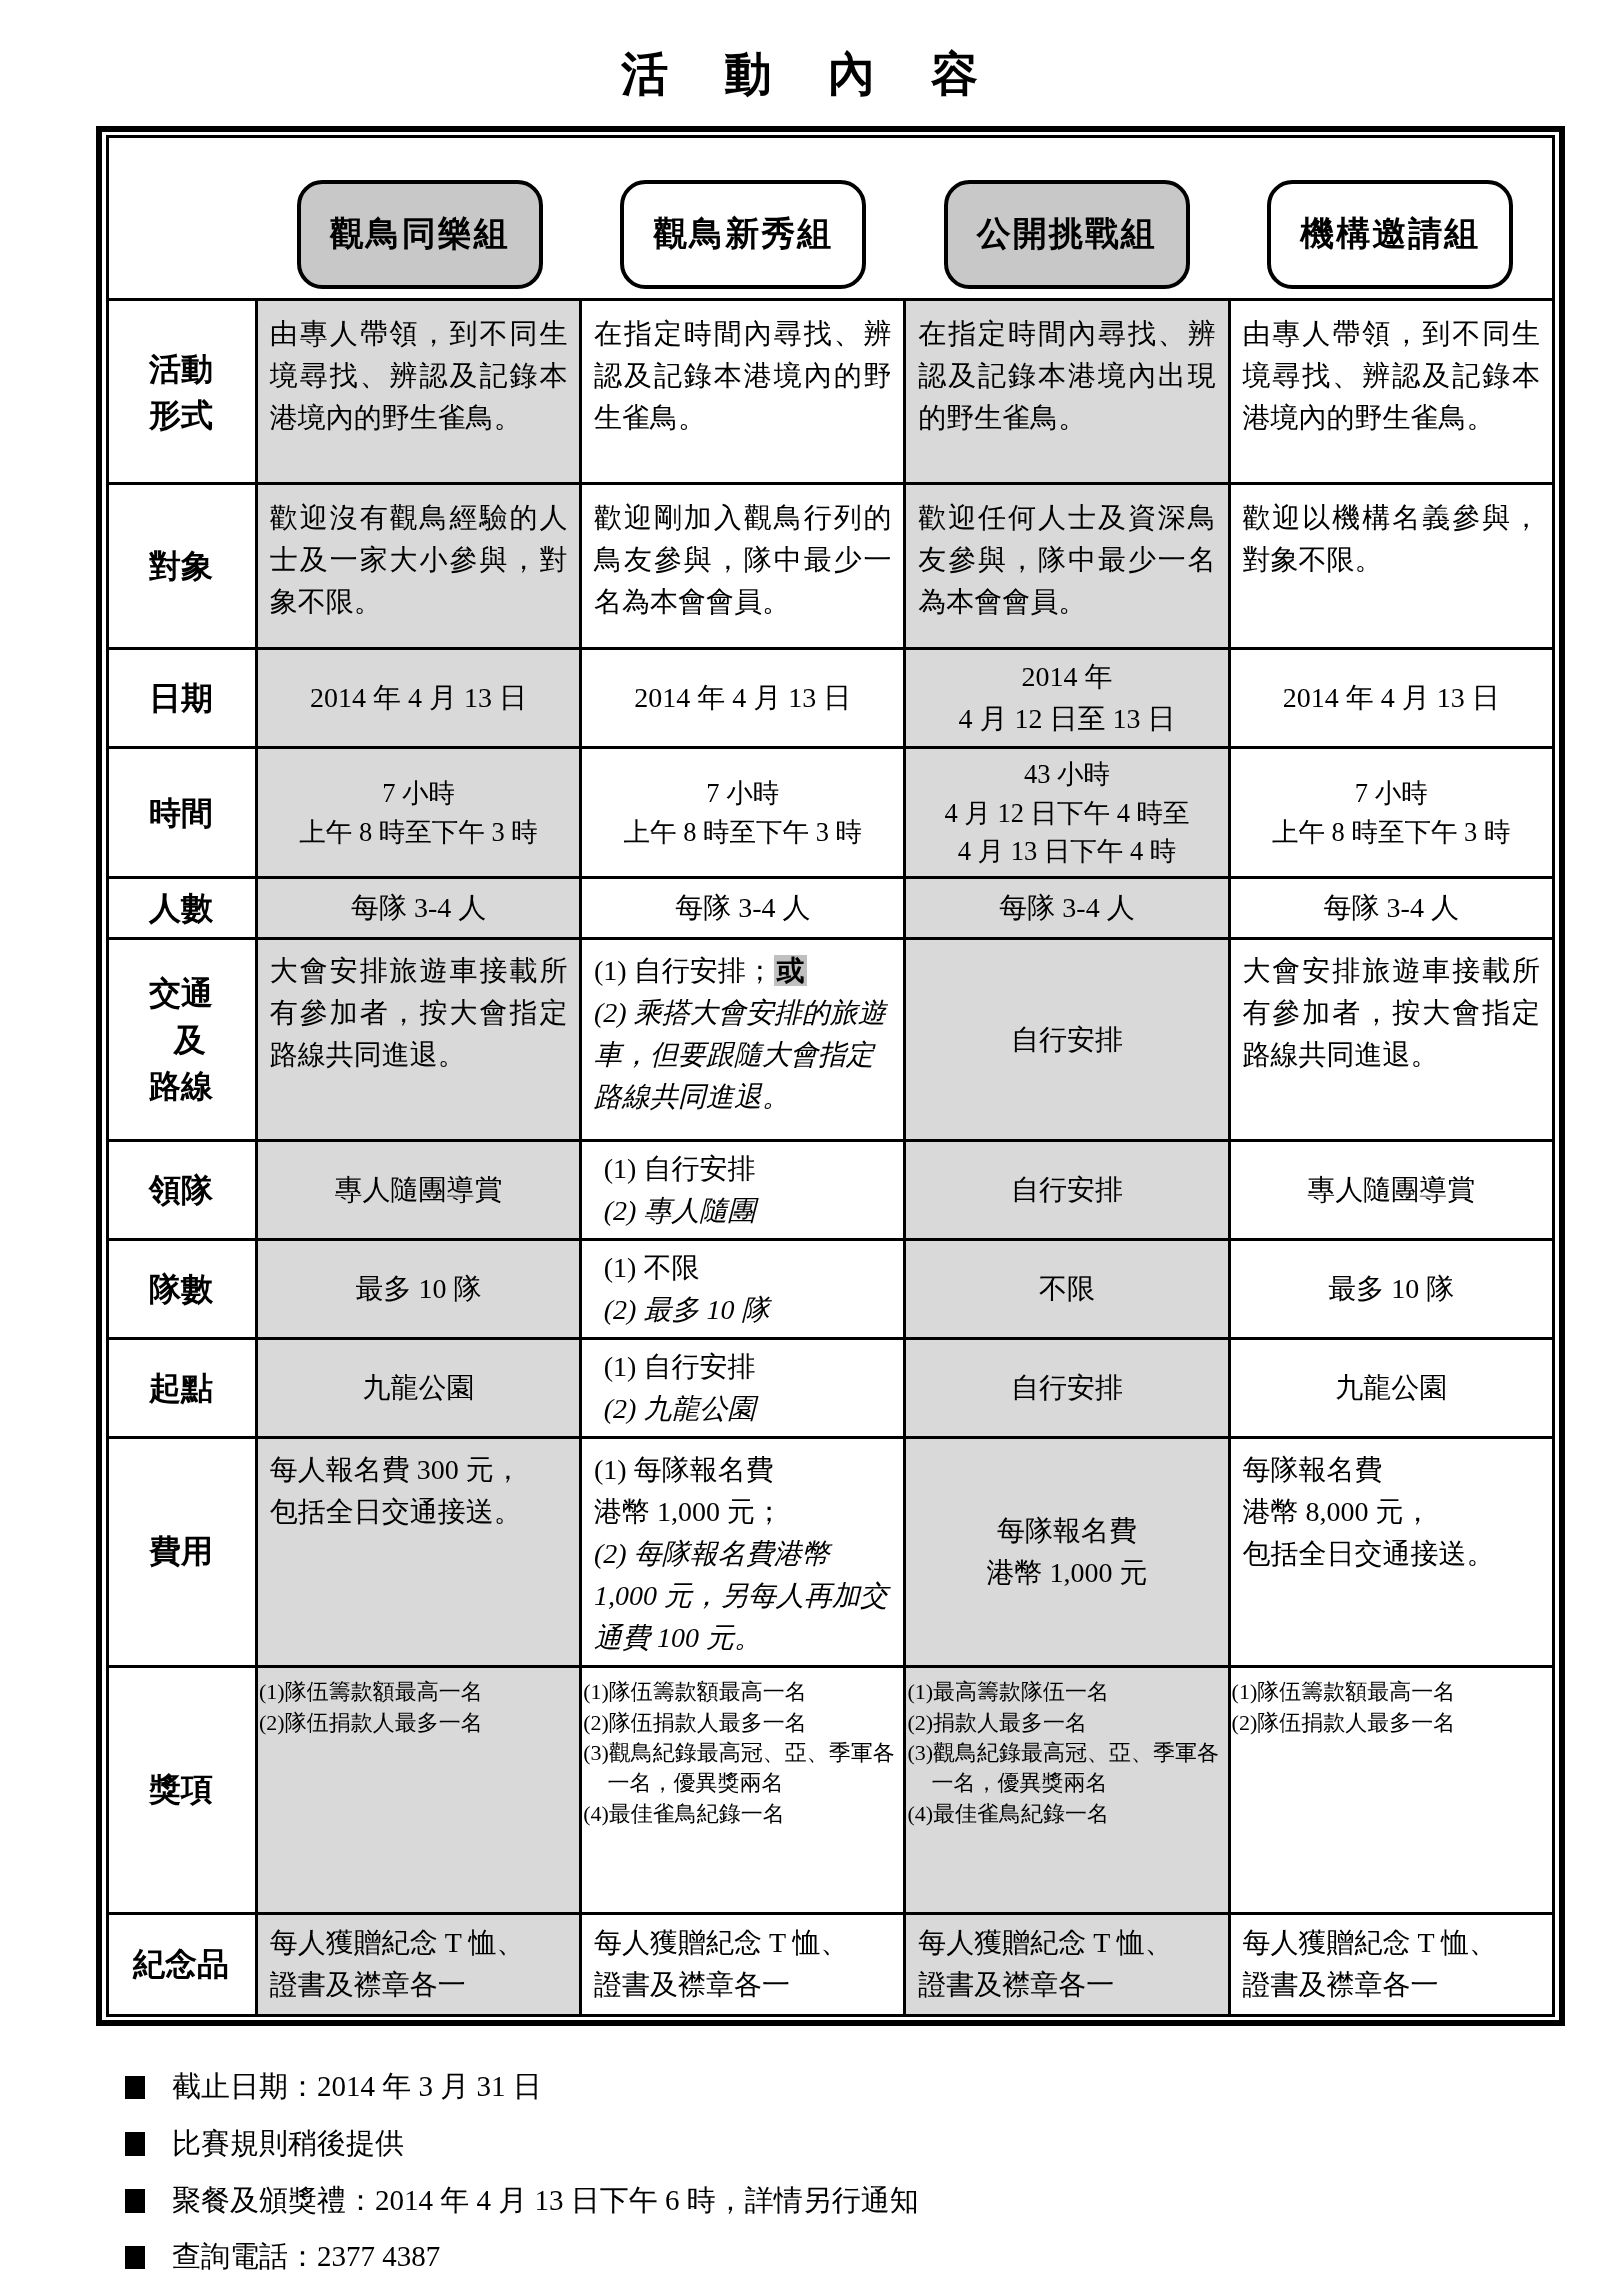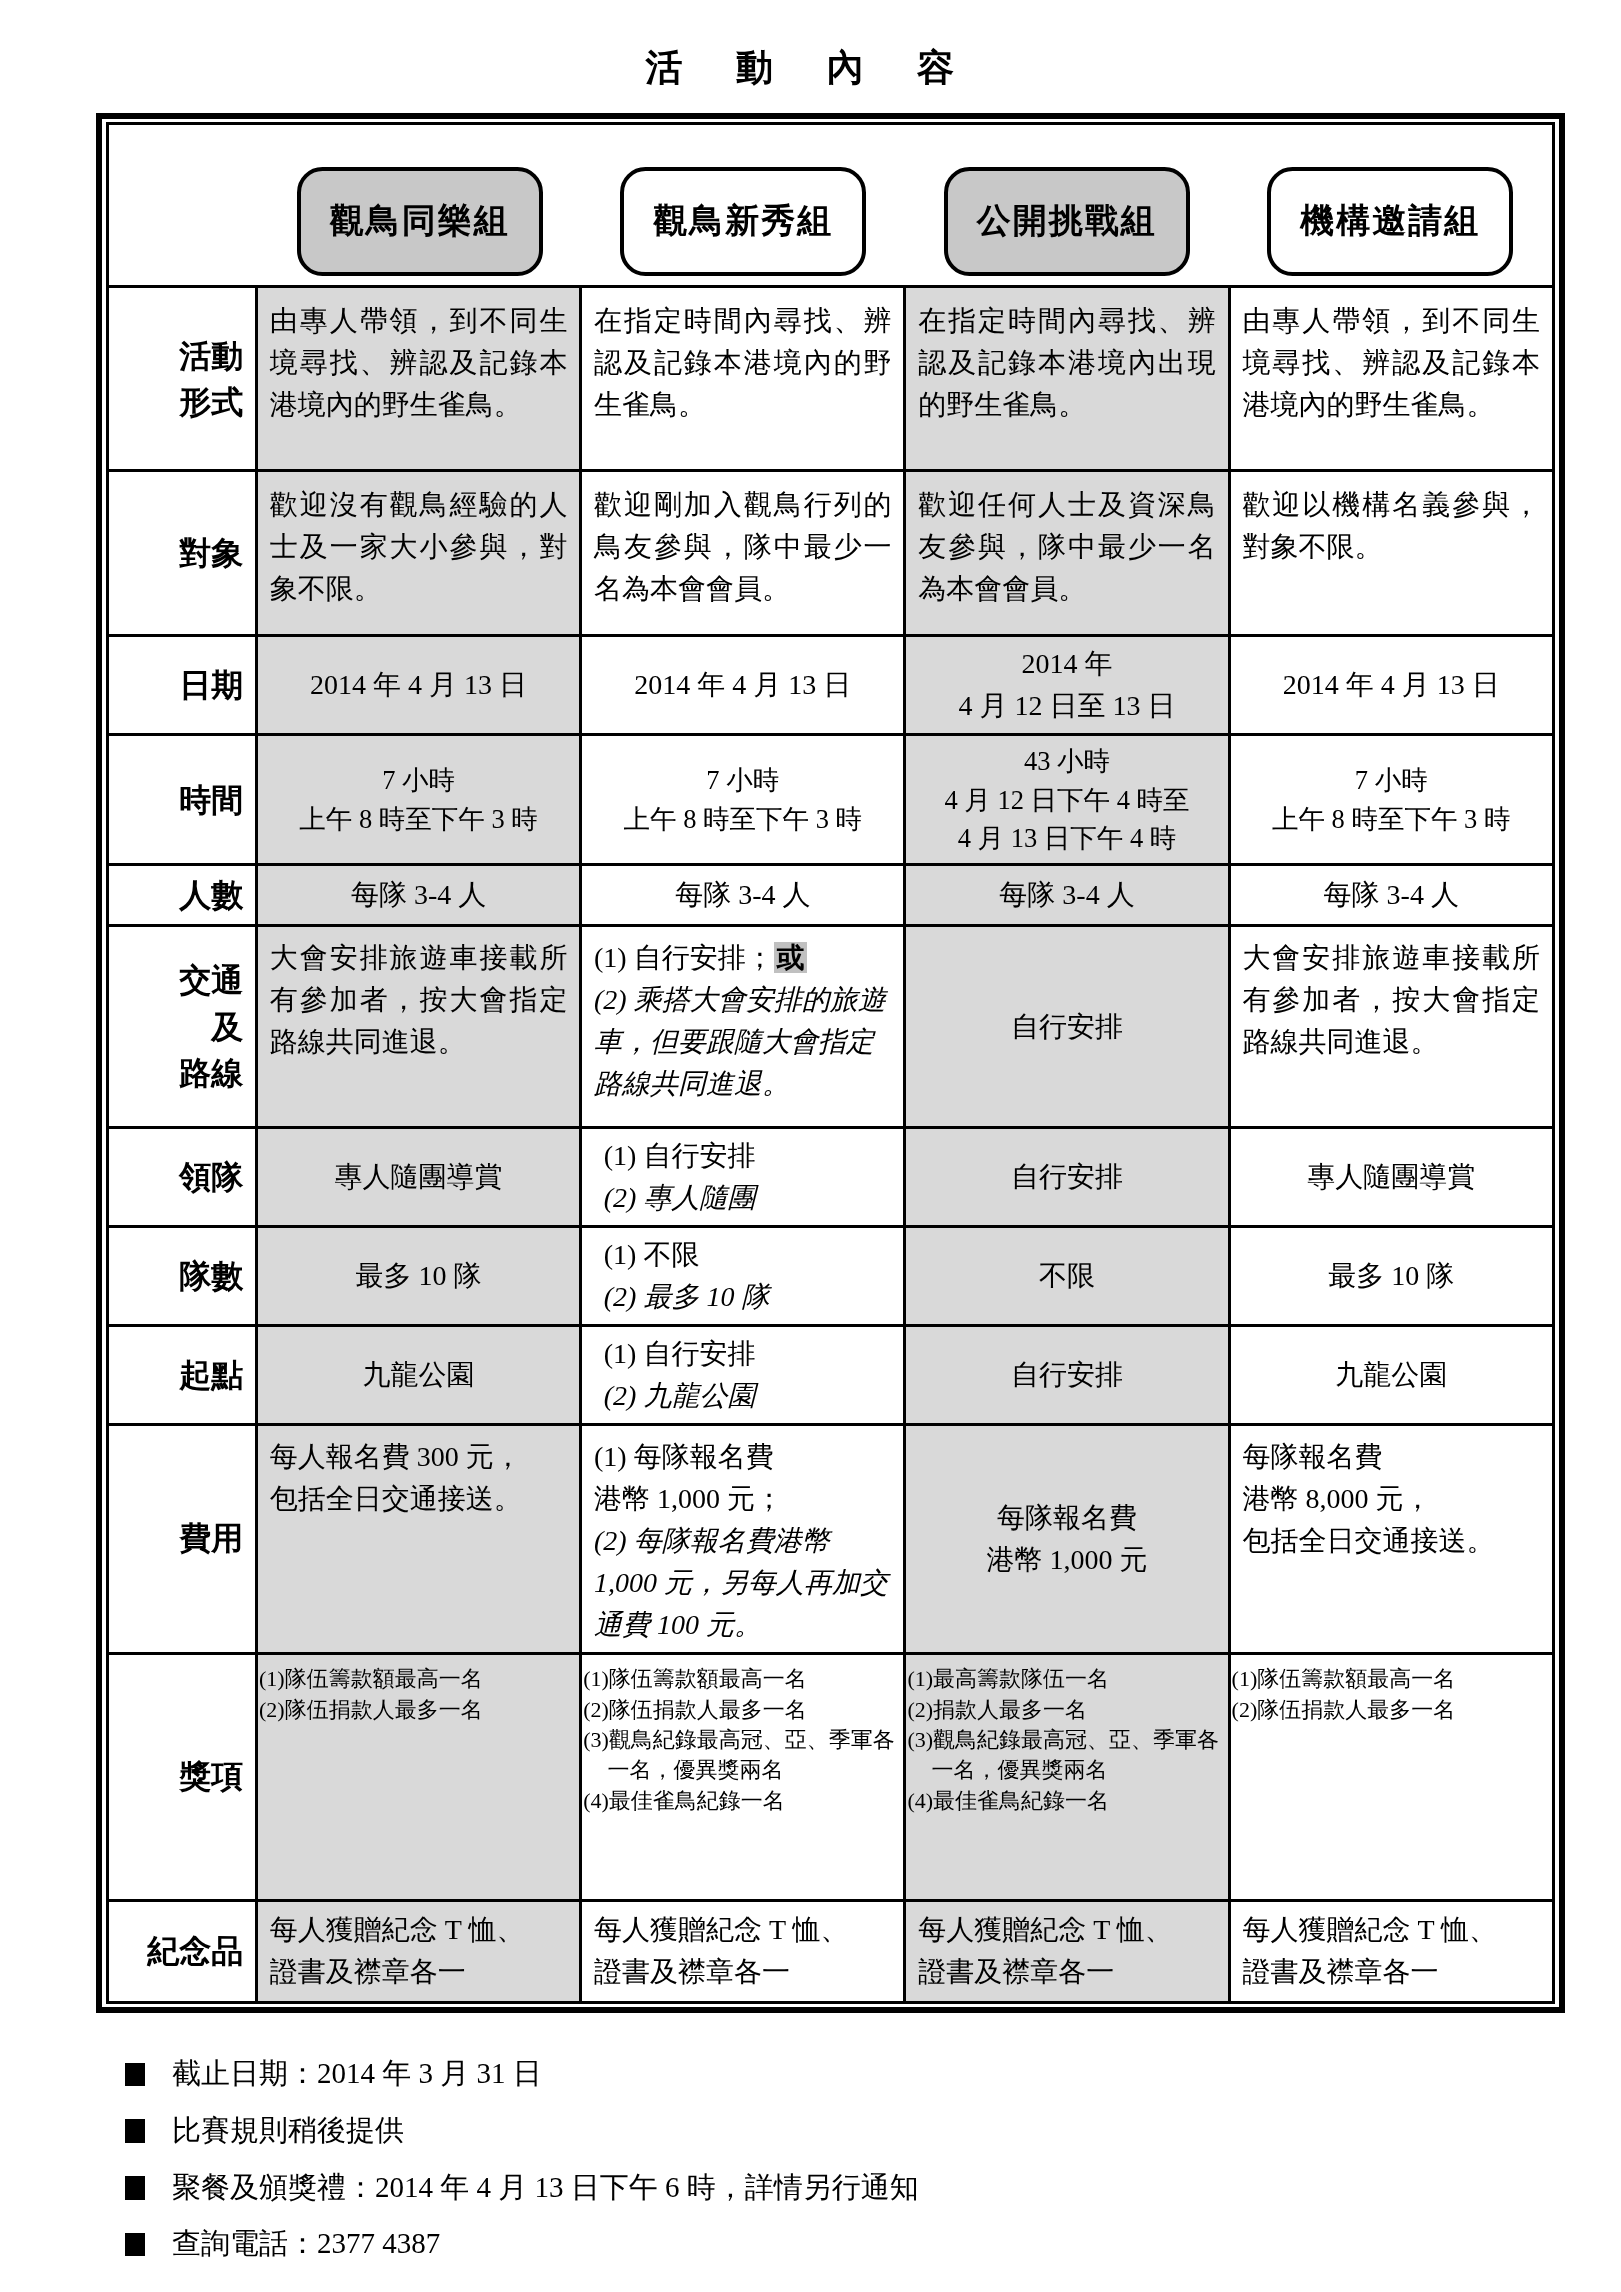--- a/index.html
+++ b/index.html
@@ -1,33 +1,33 @@
 <!DOCTYPE html>
 <html><head>
 <meta charset="utf-8">
 <style>
   html,body{margin:0;padding:0;background:#fff;color:#000;}
   body{width:1621px;height:2293px;position:relative;font-family:"Liberation Serif",serif;}
   h1.title{
     margin:43px 0 19.6px 0;text-align:center;font-family:"Liberation Sans",sans-serif;
-    font-weight:bold;font-size:37px;letter-spacing:21.6px;color:#000;
+    font-weight:bold;font-size:47px;letter-spacing:21.6px;color:#000;
   }
   .table-frame{
     margin-left:96px;width:1449px;border:6.9px solid #000;padding:3.9px;background:#fff;
   }
   table.grid{
     border-collapse:collapse;table-layout:fixed;width:100%;
     font-family:"Liberation Serif",serif;font-size:28px;
   }
   col.c-head{width:149px}
   col.c-data{width:324px}
   td,th{border:3.9px solid #000;padding:5.9px 11.8px;vertical-align:middle;background:#fff;}
   th.rowhead{
     font-family:"Liberation Sans",sans-serif;font-weight:bold;font-size:32px;
-    text-align:right;padding-left:10px;line-height:1.45;
+    text-align:center;padding-left:10px;line-height:1.45;
   }
   th.rowhead div.lh1{padding-left:.55em}
   td.shaded{background:#d9d9d9}
   .al-left{text-align:left}
   .al-center{text-align:center}
   .al-justify{text-align:justify}
   .line{line-height:1.5}
   .s-b{font-weight:normal}
   .s-i{font-style:italic}
   .s-hl{font-weight:bold;background:#c0c0c0;padding:0 2.9px}

